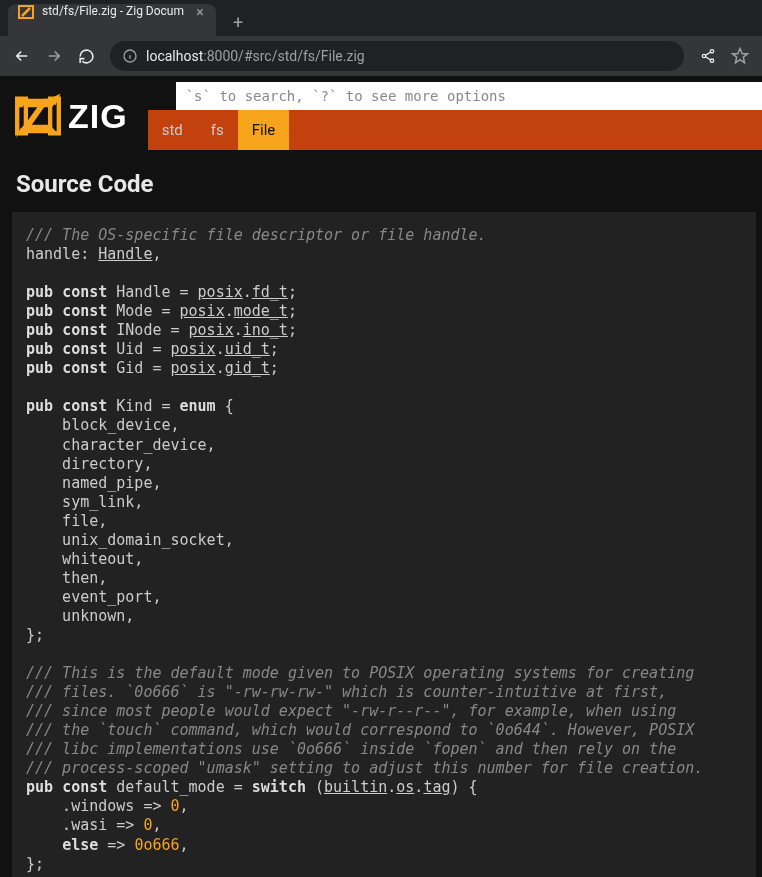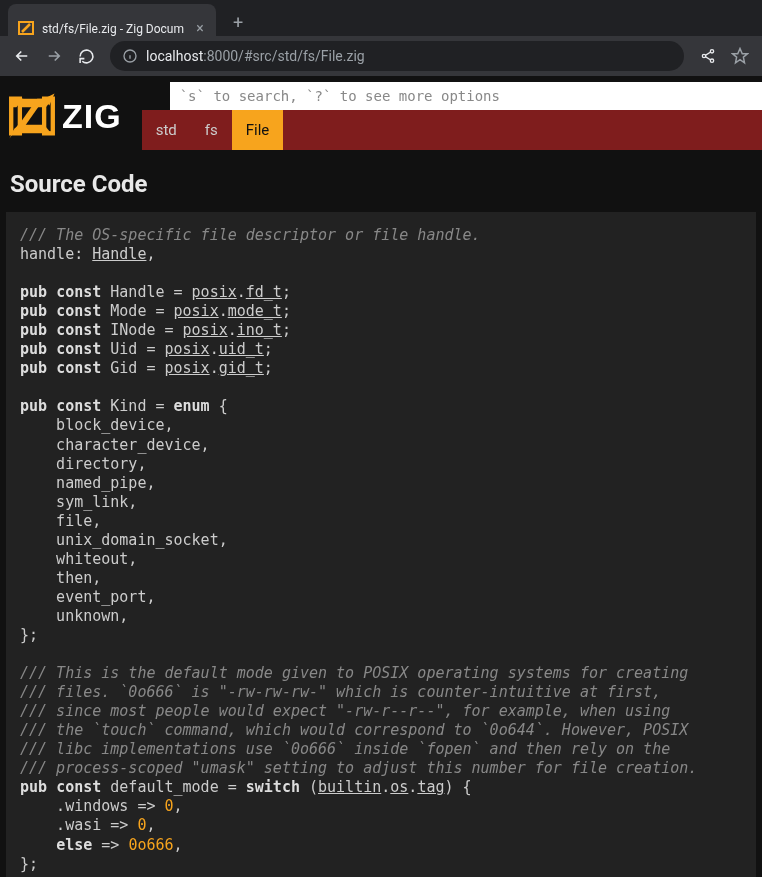--- a/index.html
+++ b/index.html
@@ -1,43 +1,43 @@
 <!DOCTYPE html>
 <html><head>
 <meta charset="utf-8">
 <style>
   * { box-sizing: border-box; margin: 0; padding: 0; }
   html, body { width: 762px; height: 877px; overflow: hidden; font-family: -apple-system, BlinkMacSystemFont, "Segoe UI", Roboto, sans-serif; background: #1a1a1a; }
   
   
   .tab-bar { background: #202124; height: 36px; display: flex; align-items: flex-end; padding-left: 8px; }
-  .tab { background: #35363a; height: 32px; display: flex; align-items: flex-end; padding: 0 8px 0 10px; border-radius: 8px 8px 0 0; max-width: 210px; gap: 8px; }
+  .tab { background: #35363a; height: 32px; display: flex; align-items: flex-start; padding: 0 8px 0 10px; border-radius: 8px 8px 0 0; max-width: 210px; gap: 8px; }
   .tab-favicon { width: 16px; height: 16px; display: flex; align-items: center; justify-content: center; }
   .tab-title { color: #e8eaed; font-size: 12px; white-space: nowrap; overflow: hidden; text-overflow: ellipsis; flex: 1; }
   .tab-close { color: #9aa0a6; font-size: 14px; width: 16px; height: 16px; display: flex; align-items: center; justify-content: center; cursor: pointer; }
   .new-tab { color: #9aa0a6; font-size: 18px; width: 28px; height: 28px; display: flex; align-items: center; justify-content: center; margin-left: 8px; cursor: pointer; }
   
   .nav-bar { background: #35363a; height: 40px; display: flex; align-items: center; padding: 0 8px; gap: 4px; }
   .nav-btn { width: 28px; height: 28px; display: flex; align-items: center; justify-content: center; color: #9aa0a6; cursor: pointer; border-radius: 14px; }
   .nav-btn.active { color: #e8eaed; }
   .url-bar { flex: 1; background: #202124; height: 30px; border-radius: 15px; display: flex; align-items: center; padding: 0 12px; gap: 8px; margin: 0 6px; }
   .url-info { color: #9aa0a6; display: flex; align-items: center; }
   .url-host { color: #e8eaed; font-size: 14px; }
   .url-path { color: #9aa0a6; font-size: 14px; }
   .url-text-wrap { display: flex; align-items: baseline; overflow: hidden; white-space: nowrap; }
   
   
-  .page { background: #111; color: #ccc; height: calc(877px - 76px); overflow: hidden; }
+  .page { background: #111; color: #ccc; height: calc(877px - 76px); overflow: hidden; padding-left: 6px; }
   .header { display: flex; align-items: stretch; padding: 6px 0 0 6px; gap: 20px; }
   .logo-wrap { display: flex; align-items: center; gap: 4px; padding: 4px 0 4px 0; }
   .logo-text { color: #fff; font-weight: 900; font-size: 34px; letter-spacing: 1px; font-family: Arial, sans-serif; }
   .header-right { flex: 1; display: flex; flex-direction: column; }
   .search-box { background: #fff; border: none; color: #000; font-size: 14px; padding: 6px 10px; font-family: monospace; width: 100%; outline: none; margin-left: 28px; }
   .search-box::placeholder { color: #888; }
-  .breadcrumb { background: #7f1d1d; display: flex; height: 40px; }
+  .breadcrumb { background: #c2410c; display: flex; height: 40px; }
   .crumb { padding: 0 14px; display: flex; align-items: center; color: #ccc; font-size: 15px; cursor: pointer; }
   .crumb.active { background: #f7a41d; color: #111; }
   
   .content { padding: 12px 6px 0 6px; }
   h1.section-title { color: #e8e8e8; font-size: 24px; font-weight: 700; margin: 8px 0 14px 4px; }
   
   pre.code { background: #222; color: #ccc; font-family: "DejaVu Sans Mono", Menlo, Consolas, monospace; font-size: 15px; line-height: 1.27; padding: 14px 14px; white-space: pre; overflow: hidden; }
   .tok-cmt { color: #888; font-style: italic; }
   .tok-kw { color: #ddd; font-weight: bold; }
   .tok-link { color: #ccc; text-decoration: underline; }

